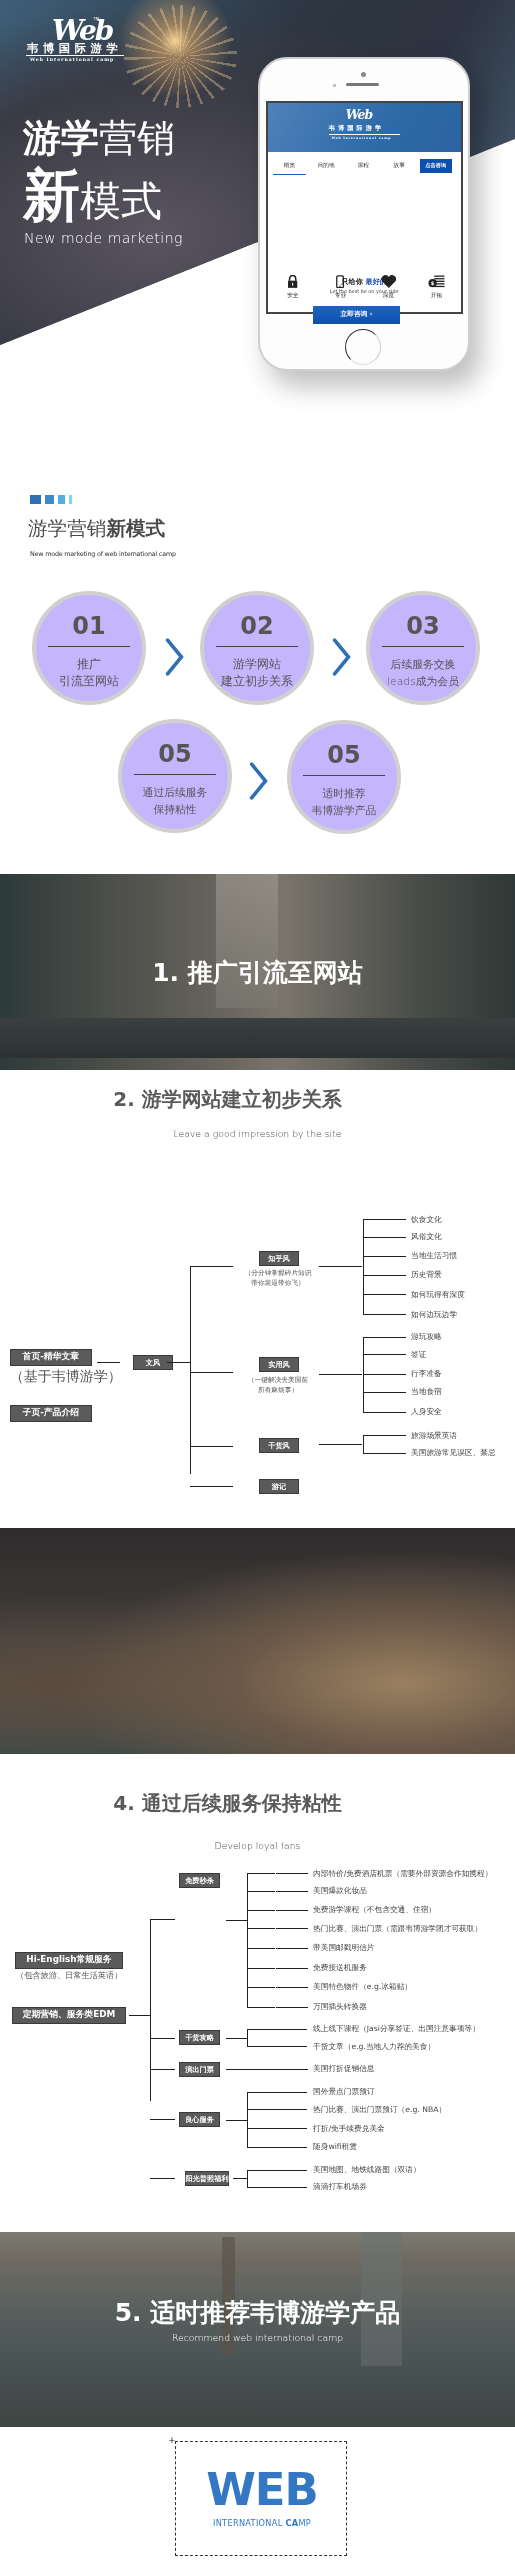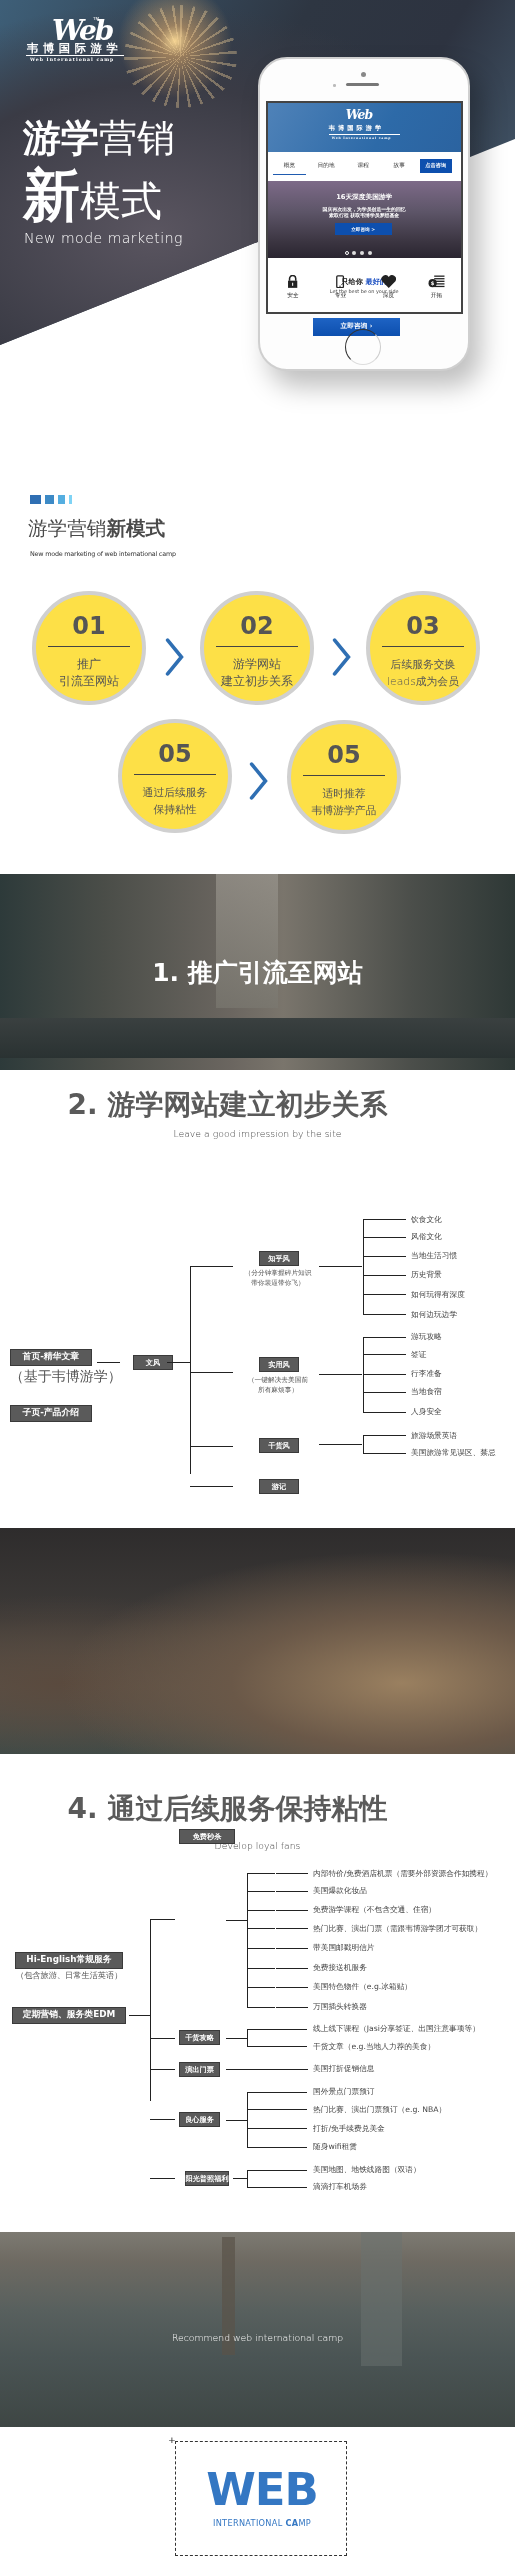--- a/index.html
+++ b/index.html
@@ -41,40 +41,40 @@
 .banner-btn{left:67px;top:42px;width:57px;height:12.4px;background:#0d4fae;color:#fff;font-size:4.6px;font-weight:bold;display:flex;align-items:center;justify-content:center}
 .dots{left:77px;top:70px;display:flex;gap:3.6px}
 .dot{width:4.1px;height:4.1px;border-radius:50%;background:#ddd}
 .dot.on{background:transparent;border:0.8px solid #fff}
 .best-t{left:0;width:193px;top:174px;text-align:center;font-weight:900;font-size:7.2px;color:#111}
 .best-t span{color:#1b4fc2}
 .best-s{left:0;width:193px;top:185px;text-align:center;font-size:4.9px;color:#444}
 .feat{position:absolute;top:216px;width:31px;text-align:center}
 .feat .ico{height:13.4px;font-size:11.3px;color:#222;line-height:13.4px}
 .feat .lbl{font-size:5.7px;color:#222;margin-top:4.1px}
-.cta{left:53px;top:259px;width:87px;height:17.5px;background:linear-gradient(#1e63c4,#0d4fae);color:#fff;font-weight:bold;font-size:6.7px;display:flex;align-items:center;justify-content:center}
+.cta{left:53px;top:247px;width:87px;height:17.5px;background:linear-gradient(#1e63c4,#0d4fae);color:#fff;font-weight:bold;font-size:6.7px;display:flex;align-items:center;justify-content:center}
 .home{left:85px;top:270px;width:36px;height:36px;border-radius:50%;border:1.5px solid #333;border-bottom-color:#ddd;border-right-color:#ccc}
 
 .bars{left:30px;top:495px;display:flex;gap:4.1px}
 .bars i{display:block;height:9.3px}
 .sec-cn{left:28px;top:515px;font-size:19.6px;color:#4a4a4a;font-weight:300;white-space:nowrap}
 .sec-cn b{font-weight:900}
 .sec-en{left:30px;top:550px;font-size:6.4px;color:#333;letter-spacing:-0.2px}
 
-.circle{position:absolute;width:114px;height:114px;border-radius:50%;border:4.1px solid #d0d0d0;background:#fde047;text-align:center}
+.circle{position:absolute;width:114px;height:114px;border-radius:50%;border:4.1px solid #d0d0d0;background:#c4b5fd;text-align:center}
 .circle .num{font-size:24px;font-weight:bold;color:#555;margin-top:17.5px;line-height:26px}
 .circle .hr{width:82px;height:1px;background:#444;margin:7.2px auto 9.3px}
 .circle .txt{font-size:12px;color:#555;line-height:17px;font-weight:300}
 .chev{position:absolute;width:20.6px;height:38px}
 
 .photo{left:0;width:515px;overflow:hidden}
 .photo-t{position:absolute;left:0;width:515px;text-align:center;color:#fff;font-size:25px;font-weight:900;font-style:italic;white-space:nowrap}
 .photo-t span{font-style:normal}
 .photo-s{position:absolute;left:0;width:515px;text-align:center;color:#fff;font-size:9.3px;font-weight:300}
-.plain-t{left:0;width:455px;text-align:center;color:#5a5a5a;font-size:28px;font-weight:900;white-space:nowrap}
+.plain-t{left:0;width:455px;text-align:center;color:#5a5a5a;font-size:20px;font-weight:900;white-space:nowrap}
 .plain-s{left:0;width:515px;text-align:center;color:#444;font-size:9.3px;font-weight:300}
 
 .node{position:absolute;background:#5a5a5a;border:0.5px solid #3a3a3a;color:#fff;font-weight:bold;display:flex;align-items:center;justify-content:center;white-space:nowrap}
 .note{position:absolute;color:#555;text-align:center;white-space:nowrap}
 .leaf{position:absolute;color:#444;font-size:7.7px;white-space:nowrap;line-height:9.3px}
 .ln{position:absolute;background:#222}
 .h{height:0.8px}
 .v{width:0.8px}
 
 .foot-box{left:175px;top:2441px;width:172px;height:115px;border:0.8px dashed #333}
@@ -109,34 +109,20 @@
         <div class="abs scr-line"></div>
         <div class="abs scr-en">Web International camp</div>
       </div>
       <div class="abs nav">
         <div class="nav-item active" style="left:6.2px">概览</div>
         <div class="nav-item" style="left:43px">目的地</div>
         <div class="nav-item" style="left:80px">课程</div>
         <div class="nav-item" style="left:116px">故事</div>
         <div class="nav-btn">点击咨询</div>
       </div>
-      <div class="abs banner">
-        <div class="abs banner-t">16天深度美国游学</div>
-        <div class="abs banner-s">
-            <div>国庆再次出发，为学员创造一生的回忆</div>
-            <div>索取行程 获取韦博学员梦想基金</div>
-          </div>
-        <div class="abs banner-btn">立即咨询 &gt;</div>
-        <div class="abs dots">
-          <div class="dot on"></div>
-          <div class="dot"></div>
-          <div class="dot"></div>
-          <div class="dot"></div>
-        </div>
-      </div>
       <div class="abs best-t"><span style="color:#111">只给你</span> <span>最好的</span></div>
       <div class="abs best-s">Let the best be on your side</div>
     </div>
     <div class="feat" style="left:17.5px">
       <div class="ico"><svg width="11.3" height="13.4" viewBox="0 0 22 26">
             <path d="M5 11V7a6 6 0 0 1 12 0v4" fill="none" stroke="#222" stroke-width="3"></path>
             <rect x="2" y="11" width="18" height="14" fill="#222"></rect>
             <rect x="10" y="15" width="2" height="6" fill="#fff"></rect>
           </svg></div>
       <div class="lbl">安全</div>
@@ -314,21 +300,21 @@
   <div class="note" style="left:7.2px;top:1970px;width:124px;font-size:8.2px">（包含旅游、日常生活英语）</div>
   <div class="node" style="left:12px;top:2007px;width:114px;height:16.5px;font-size:8.8px">定期营销、服务类EDM</div>
   <div class="ln h" style="left:129px;top:2015px;width:21.6px"></div>
   <div class="ln v" style="left:150px;top:1919px;height:182px"></div>
   <div class="ln h" style="left:150px;top:1919px;width:25px"></div>
   <div class="ln h" style="left:150px;top:2038px;width:25px"></div>
   <div class="ln h" style="left:150px;top:2069px;width:25px"></div>
   <div class="ln h" style="left:150px;top:2119px;width:25px"></div>
   <div class="ln h" style="left:150px;top:2178px;width:25px"></div>
 
-  <div class="node" style="left:179px;top:1829px;width:56px;height:15px;font-size:7.2px">免费秒杀</div>
+  <div class="node" style="left:179px;top:1873px;width:41px;height:15px;font-size:7.2px">免费秒杀</div>
   <div class="node" style="left:179px;top:2030px;width:41px;height:15px;font-size:7.2px">干货攻略</div>
   <div class="node" style="left:179px;top:2062px;width:41px;height:15px;font-size:7.2px">演出门票</div>
   <div class="node" style="left:179px;top:2112px;width:41px;height:15px;font-size:7.2px">良心服务</div>
   <div class="node" style="left:185px;top:2171px;width:44px;height:15px;font-size:7.2px">阳光普照福利</div>
 
   <div class="ln h" style="left:226px;top:1920px;width:21.6px"></div>
   <div class="ln v" style="left:247px;top:1873px;height:134px"></div>
   <div class="ln h" style="left:247px;top:1873px;width:28px"></div>
   <div class="ln h" style="left:247px;top:1891px;width:28px"></div>
   <div class="ln h" style="left:247px;top:1910px;width:28px"></div>
@@ -379,20 +365,21 @@
   <div class="ln v" style="left:247px;top:2170px;height:18px"></div>
   <div class="ln h" style="left:247px;top:2170px;width:60px"></div>
   <div class="ln h" style="left:247px;top:2187px;width:60px"></div>
   <div class="leaf" style="left:313px;top:2165px">美国地图、地铁线路图（双语）</div>
   <div class="leaf" style="left:313px;top:2182px">滴滴打车机场券</div>
 </div>
 
 <div class="abs photo" style="top:2232px;height:195px;background:linear-gradient(180deg,#7d7a72 0%,#6e6a62 15%,#58605e 40%,#4a5454 65%,#3e4644 100%)">
   <div class="abs" style="left:222px;top:5.2px;width:13.4px;height:118px;background:#5a5248;opacity:.7"></div>
   <div class="abs" style="left:361px;top:0;width:41px;height:134px;background:#6a7270;opacity:.5"></div>
+  <div class="photo-t" style="top:64px"><span>5.</span> <span>适时推荐韦博游学产品</span></div>
   <div class="photo-s" style="top:100px">Recommend web international camp</div>
 </div>
 
 <div class="abs foot-plus">+</div>
 <div class="abs foot-box">
   <div class="abs foot-web">WEB</div>
   <div class="abs foot-sub"><span>INTERNATIONAL </span><b>CA</b><span>MP</span></div>
 </div>
 
 

